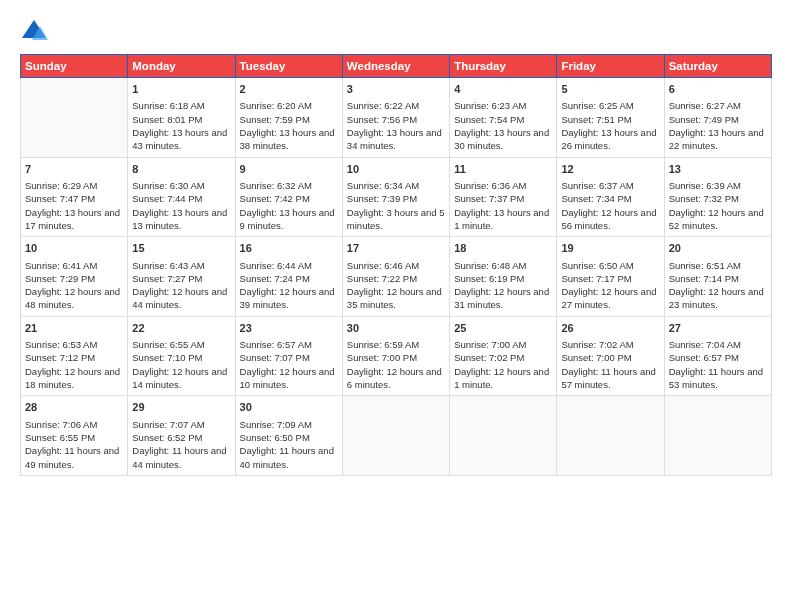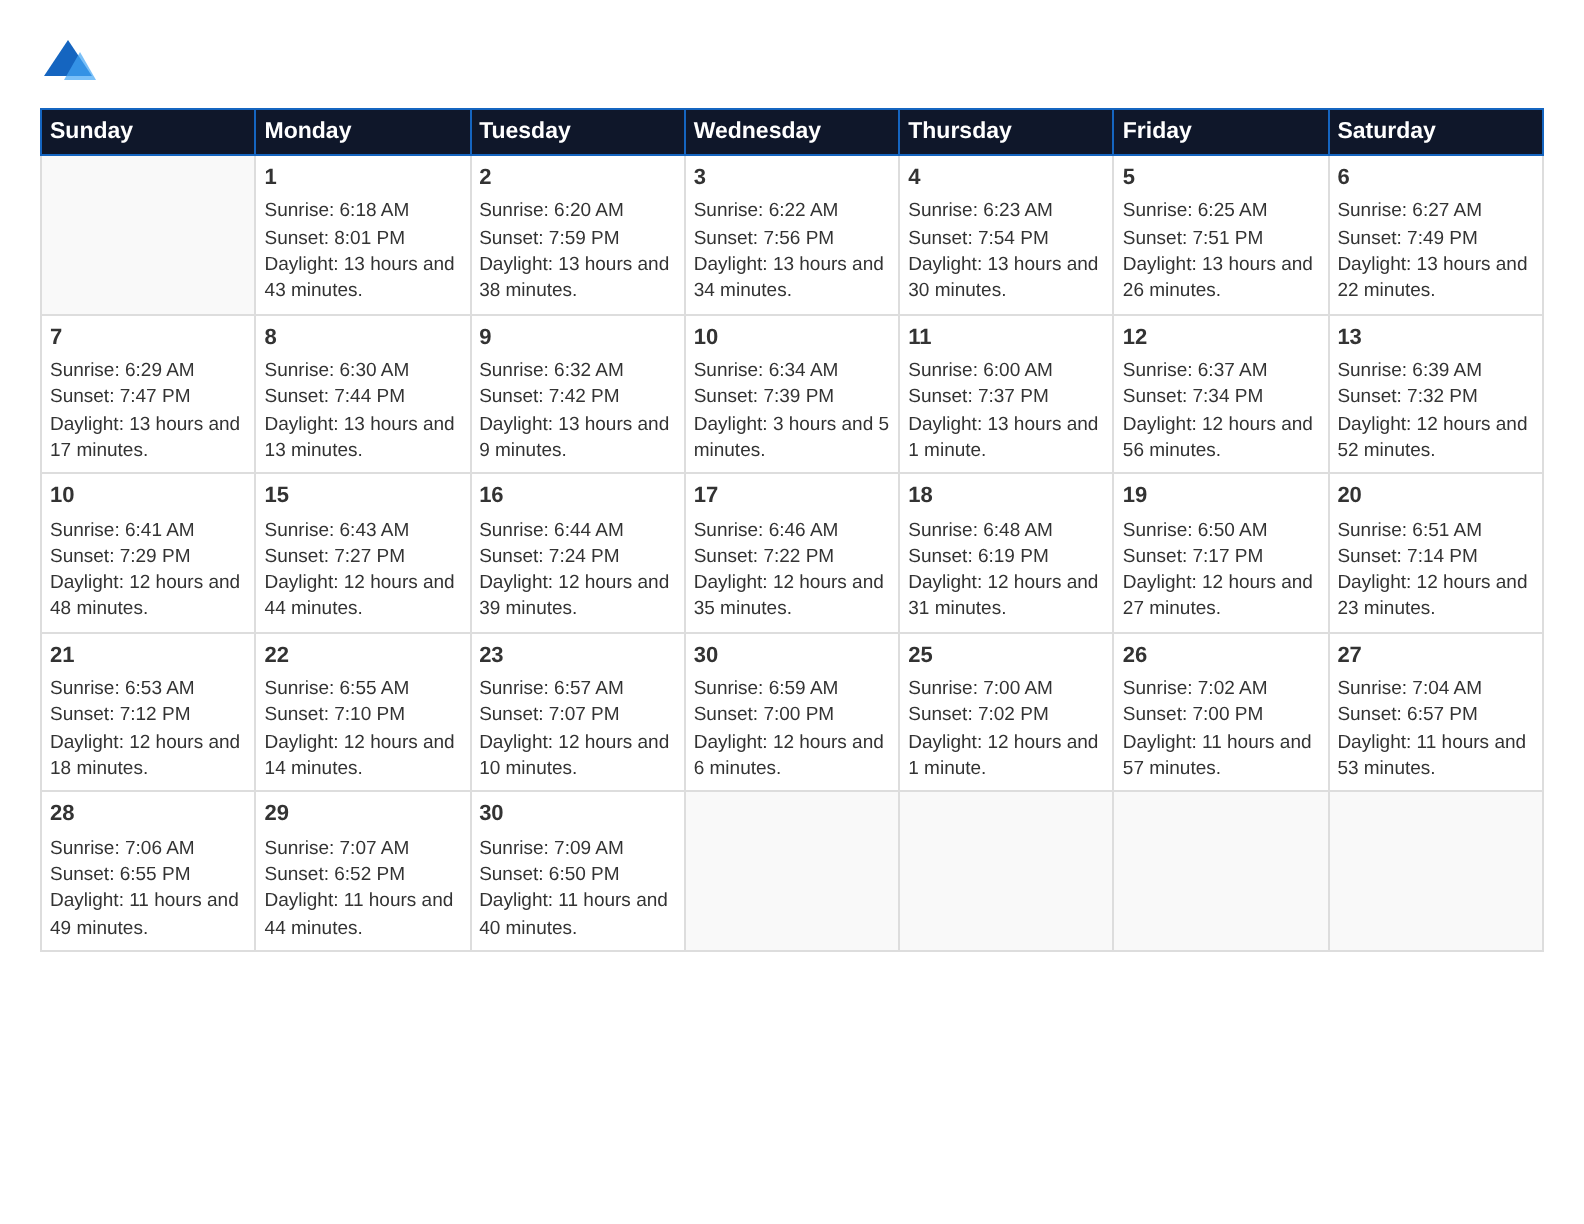--- a/index.html
+++ b/index.html
@@ -50,21 +50,21 @@
       font-size: 13px;
       color: #444;
       margin-top: 2px;
     }
     table {
       width: 100%;
       border-collapse: collapse;
       table-layout: fixed;
     }
     thead tr {
-      background-color: #0f172a;
+      background-color: #ef4444;
       margin-top: 36px;
     }
     thead th {
       color: #fff;
       font-size: 11.5px;
       font-weight: bold;
       padding: 5px 4px;
       text-align: left;
       border: 1px solid #1565c0;
     }
@@ -183,21 +183,21 @@
             <div>Daylight: 13 hours and 9 minutes.</div>
           </td>
           <td>
             <span class="day-num">10</span>
             <div>Sunrise: 6:34 AM</div>
             <div>Sunset: 7:39 PM</div>
             <div>Daylight: 3 hours and 5 minutes.</div>
           </td>
           <td>
             <span class="day-num">11</span>
-            <div>Sunrise: 6:00 AM</div>
+            <div>Sunrise: 6:36 AM</div>
             <div>Sunset: 7:37 PM</div>
             <div>Daylight: 13 hours and 1 minute.</div>
           </td>
           <td>
             <span class="day-num">12</span>
             <div>Sunrise: 6:37 AM</div>
             <div>Sunset: 7:34 PM</div>
             <div>Daylight: 12 hours and 56 minutes.</div>
           </td>
           <td>

